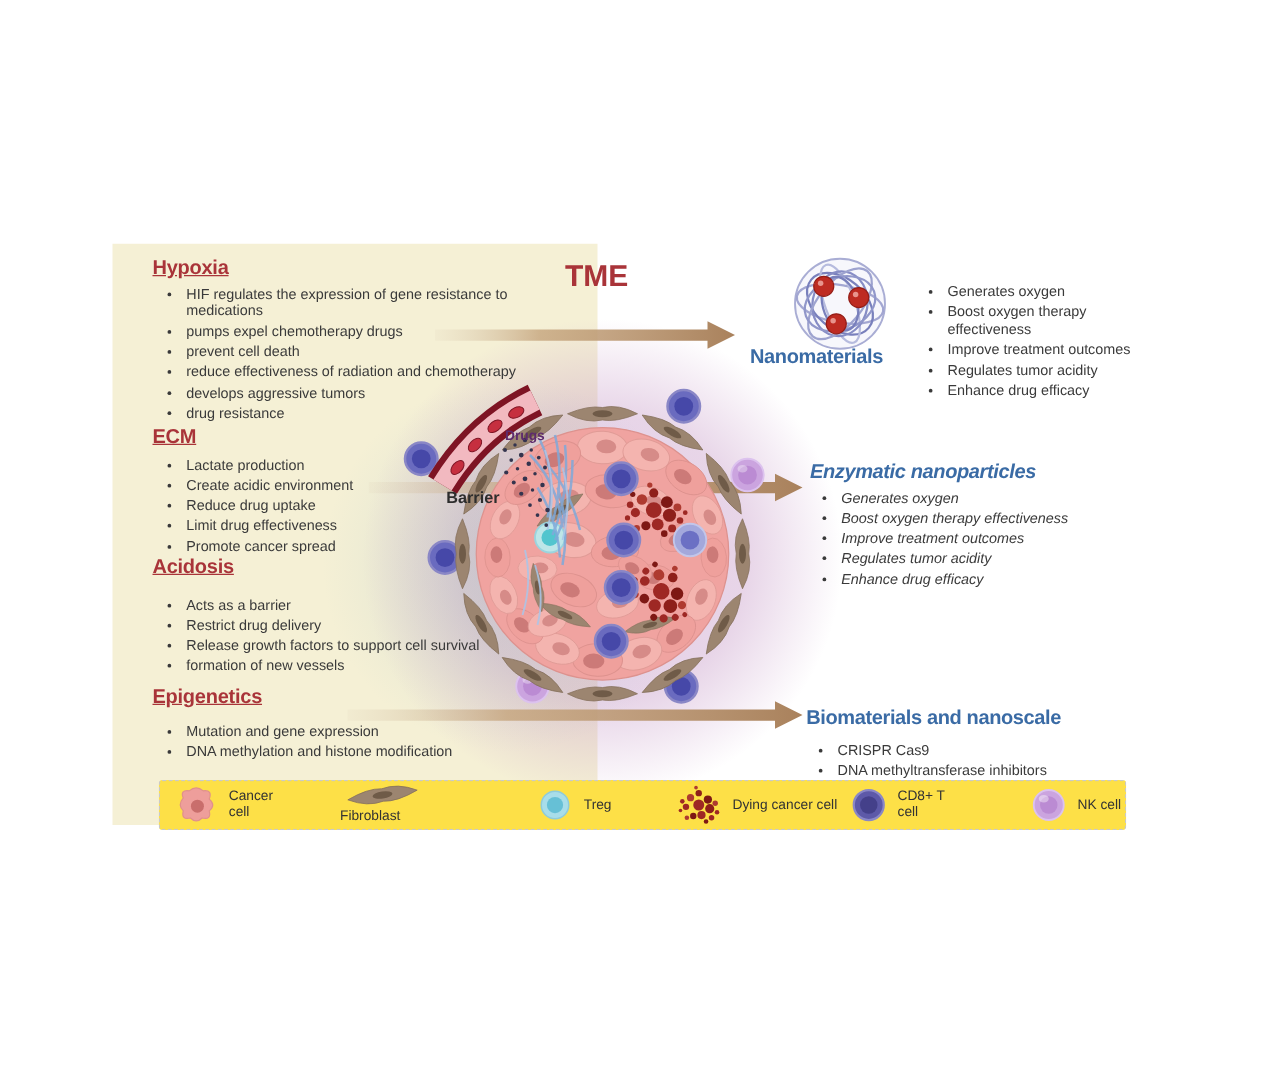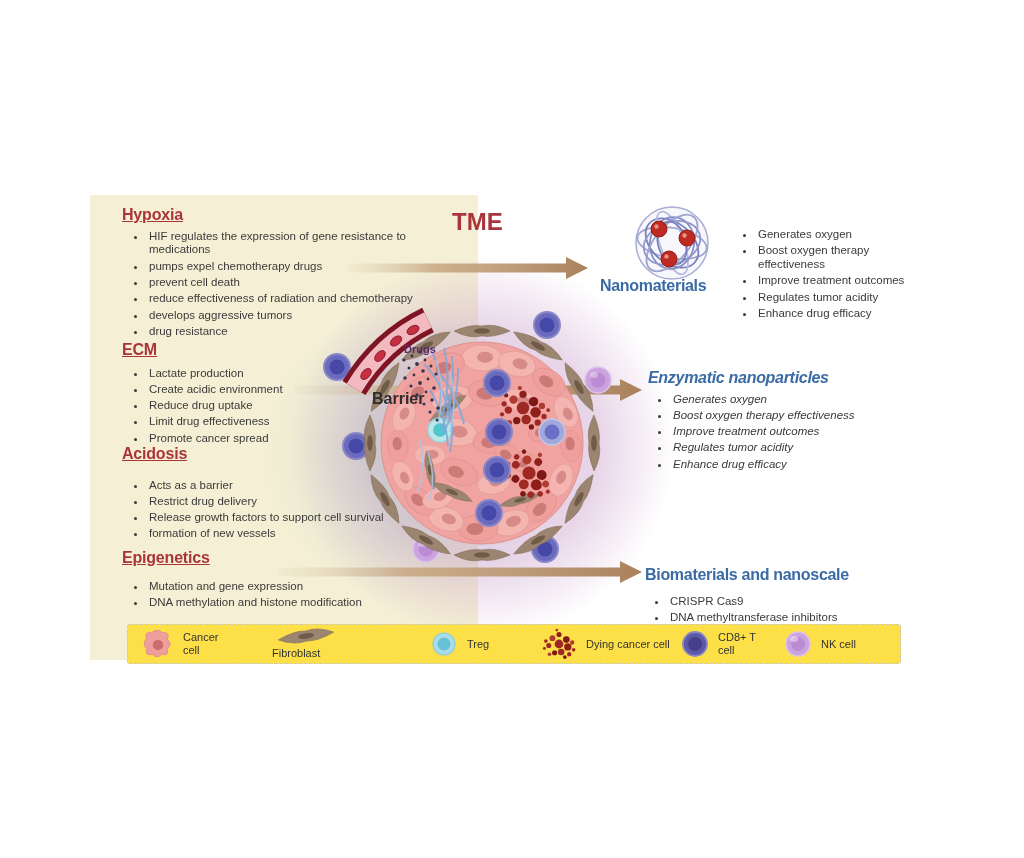--- a/index.html
+++ b/index.html
@@ -20,31 +20,31 @@
   .sec-acidosis ul{margin:16px 0 0 10px;width:300px;}
   .sec-epigenetics{left:122px;top:549px;width:340px;}
   .sec-epigenetics ul{margin:13px 0 0 10px;width:300px;}
   .nano-label{left:600px;top:277px;}
   .nano-list{left:741px;top:228px;width:172px;}
   .sec-enzymatic{left:648px;top:369px;width:300px;font-style:italic;}
   .sec-enzymatic ul{margin:6px 0 0 8px;width:270px;}
   .sec-biomaterials{left:645px;top:566px;width:300px;}
   .sec-biomaterials ul{margin:11px 0 0 8px;width:270px;}
   .lbl-drugs{left:404px;top:343px;font-size:11px;font-weight:700;color:#5E2B6E;}
-  .lbl-barrier{left:372px;top:390px;font-size:16px;font-weight:700;color:#2D2D2D;}
+  .lbl-barrier{left:357px;top:390px;font-size:13px;font-weight:700;color:#2D2D2D;}
   .legend-box{left:127px;top:624px;width:772px;height:38px;background:#fde047;
               border:1.5px dashed #C9C9C9;border-radius:3px;}
   .legend-item{position:absolute;top:0;height:100%;display:flex;align-items:center;}
   .legend-label{font-size:11px;color:#333333;line-height:1.15;}
   .li-1{left:12px;}  .li-1 .legend-label{width:50px;margin-left:9px;}
   .li-2{left:140px;flex-direction:column;} .li-2 .legend-label{width:72px;margin-left:4px;}
   .li-3{left:303px;} .li-3 .legend-label{width:42px;margin-left:10px;}
   .li-4{left:412px;justify-content:flex-end;} .li-4 .legend-label{width:84px;margin-left:8px;}
   .li-5{left:553px;} .li-5 .legend-label{width:52px;margin-left:9px;}
-  .li-6{left:656px;} .li-6 .legend-label{width:52px;margin-left:9px;}
+  .li-6{left:697px;} .li-6 .legend-label{width:52px;margin-left:9px;}
 </style>
 </head>
 <body>
 
 <div class="canvas">
 
   <div class="abs cream-panel"></div>
 
   <svg class="abs" style="left:0;top:0;" width="1024" height="858" viewBox="0 0 1024 858">
     <defs>

